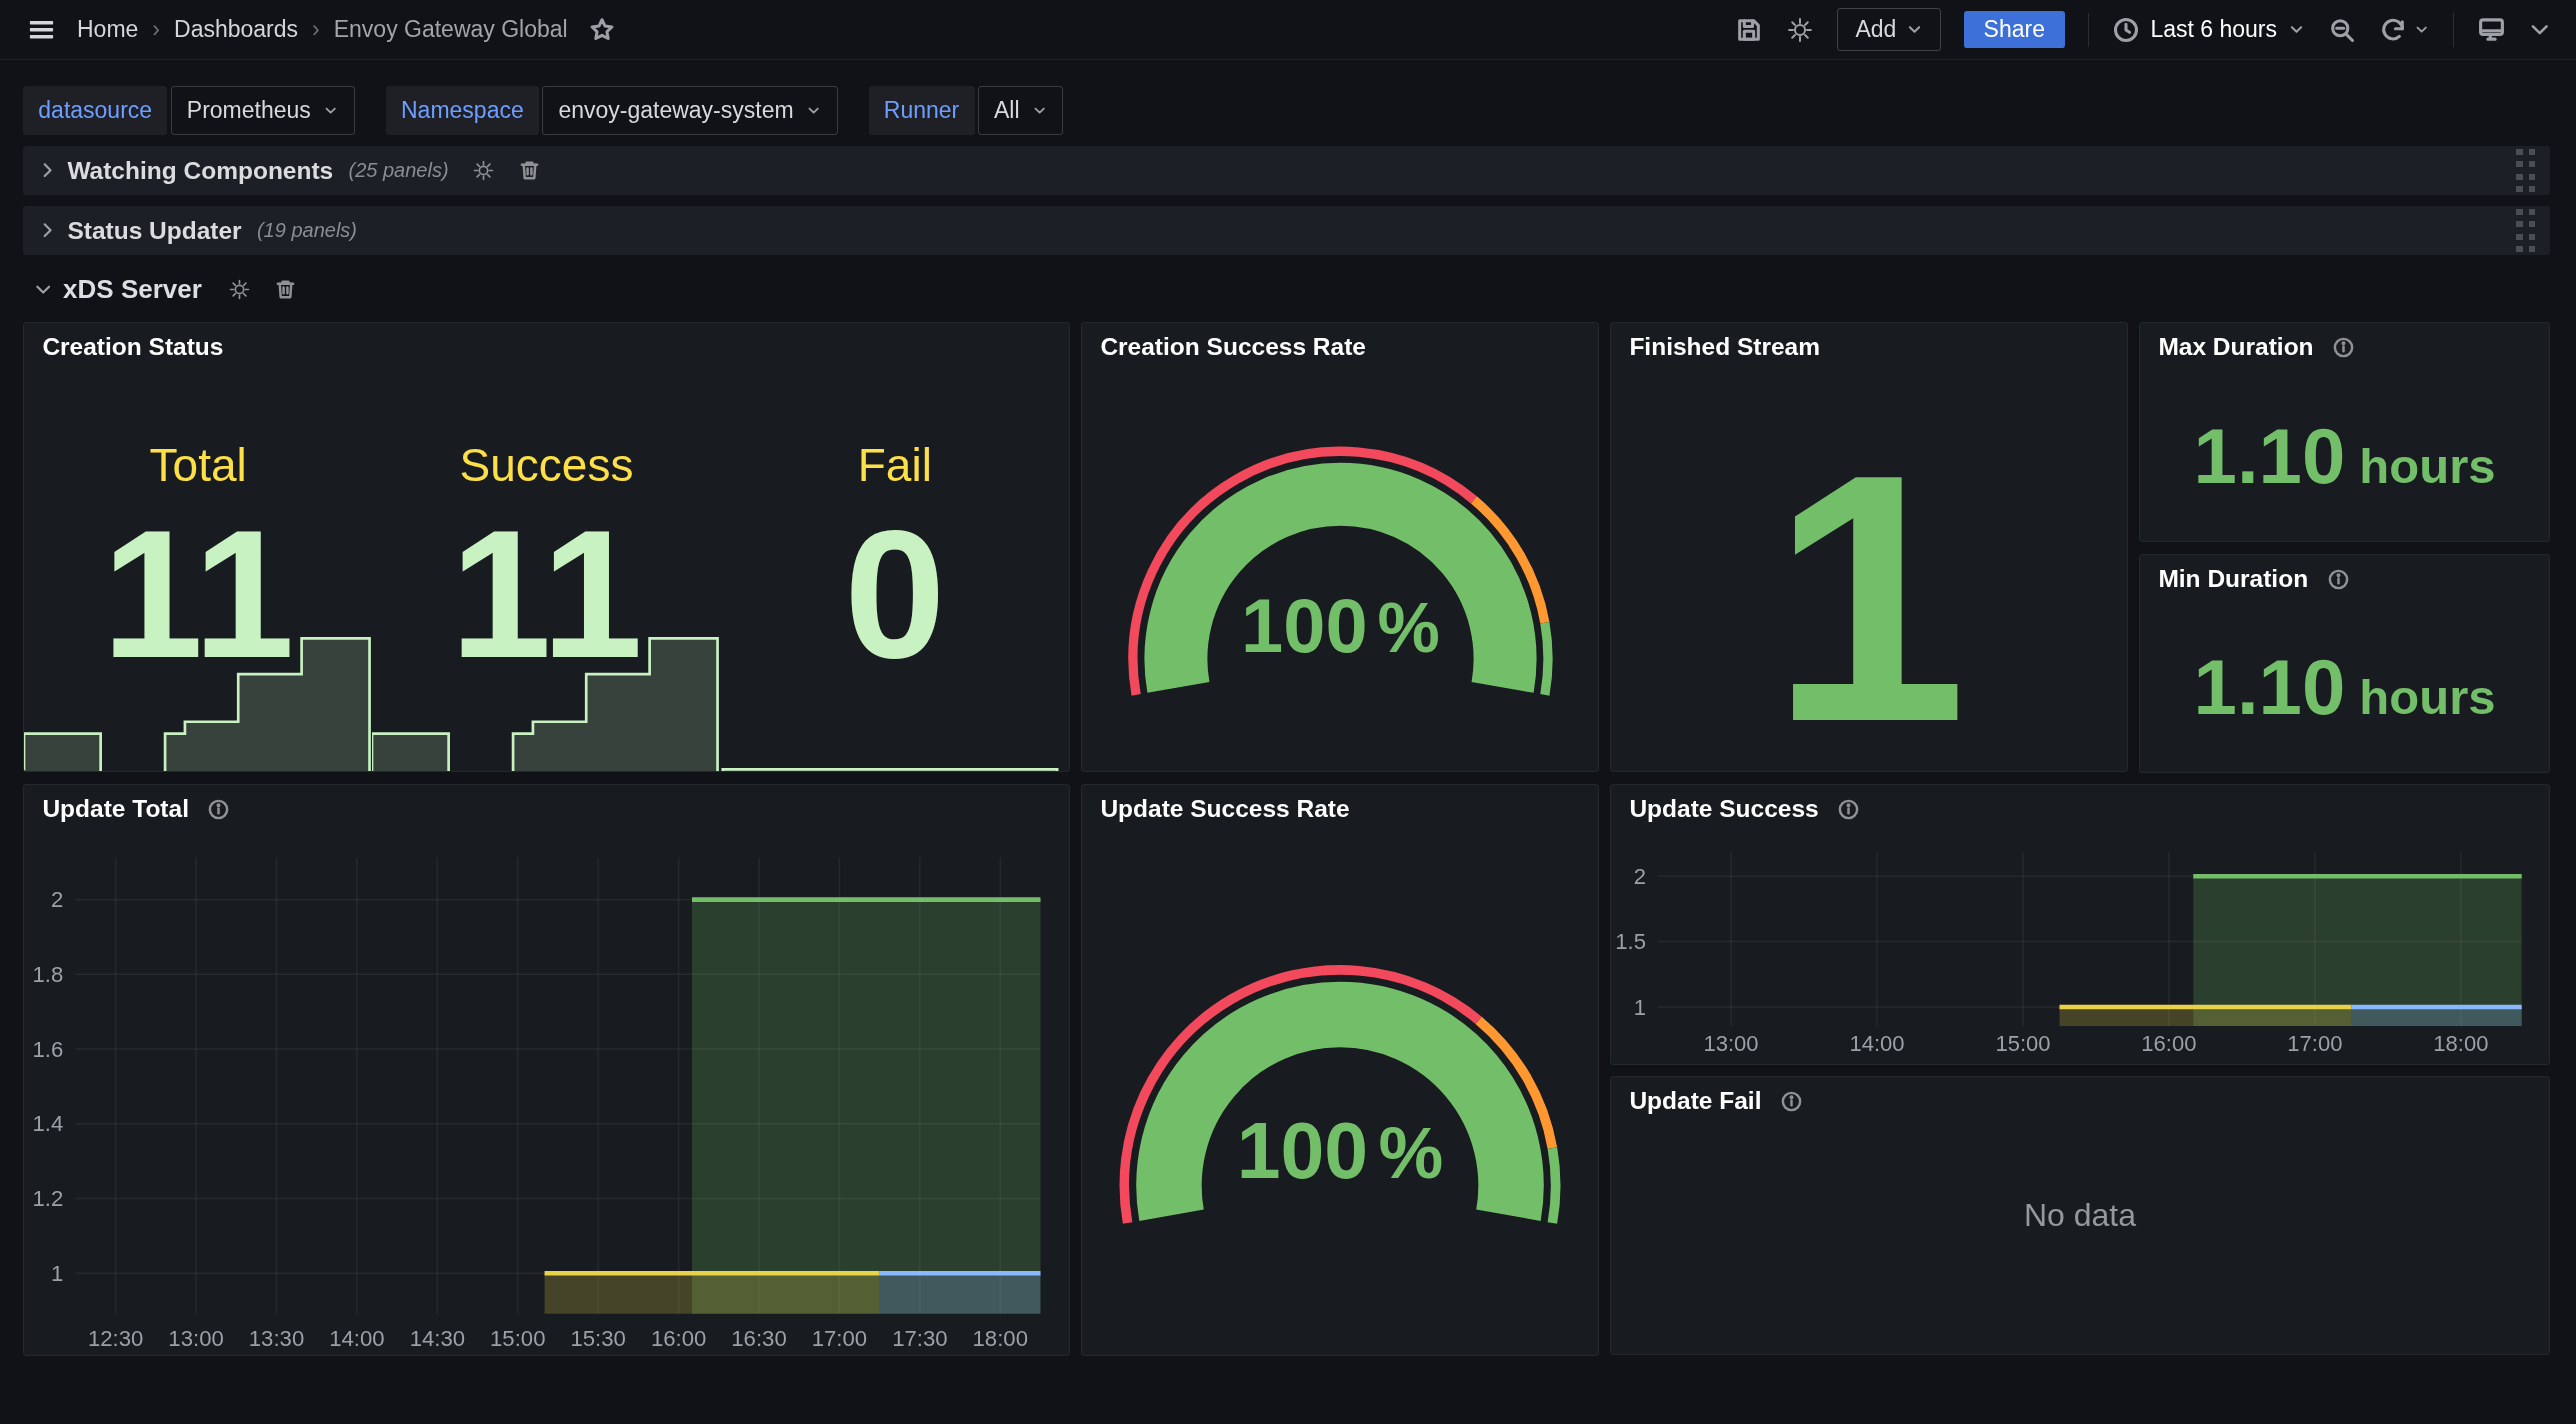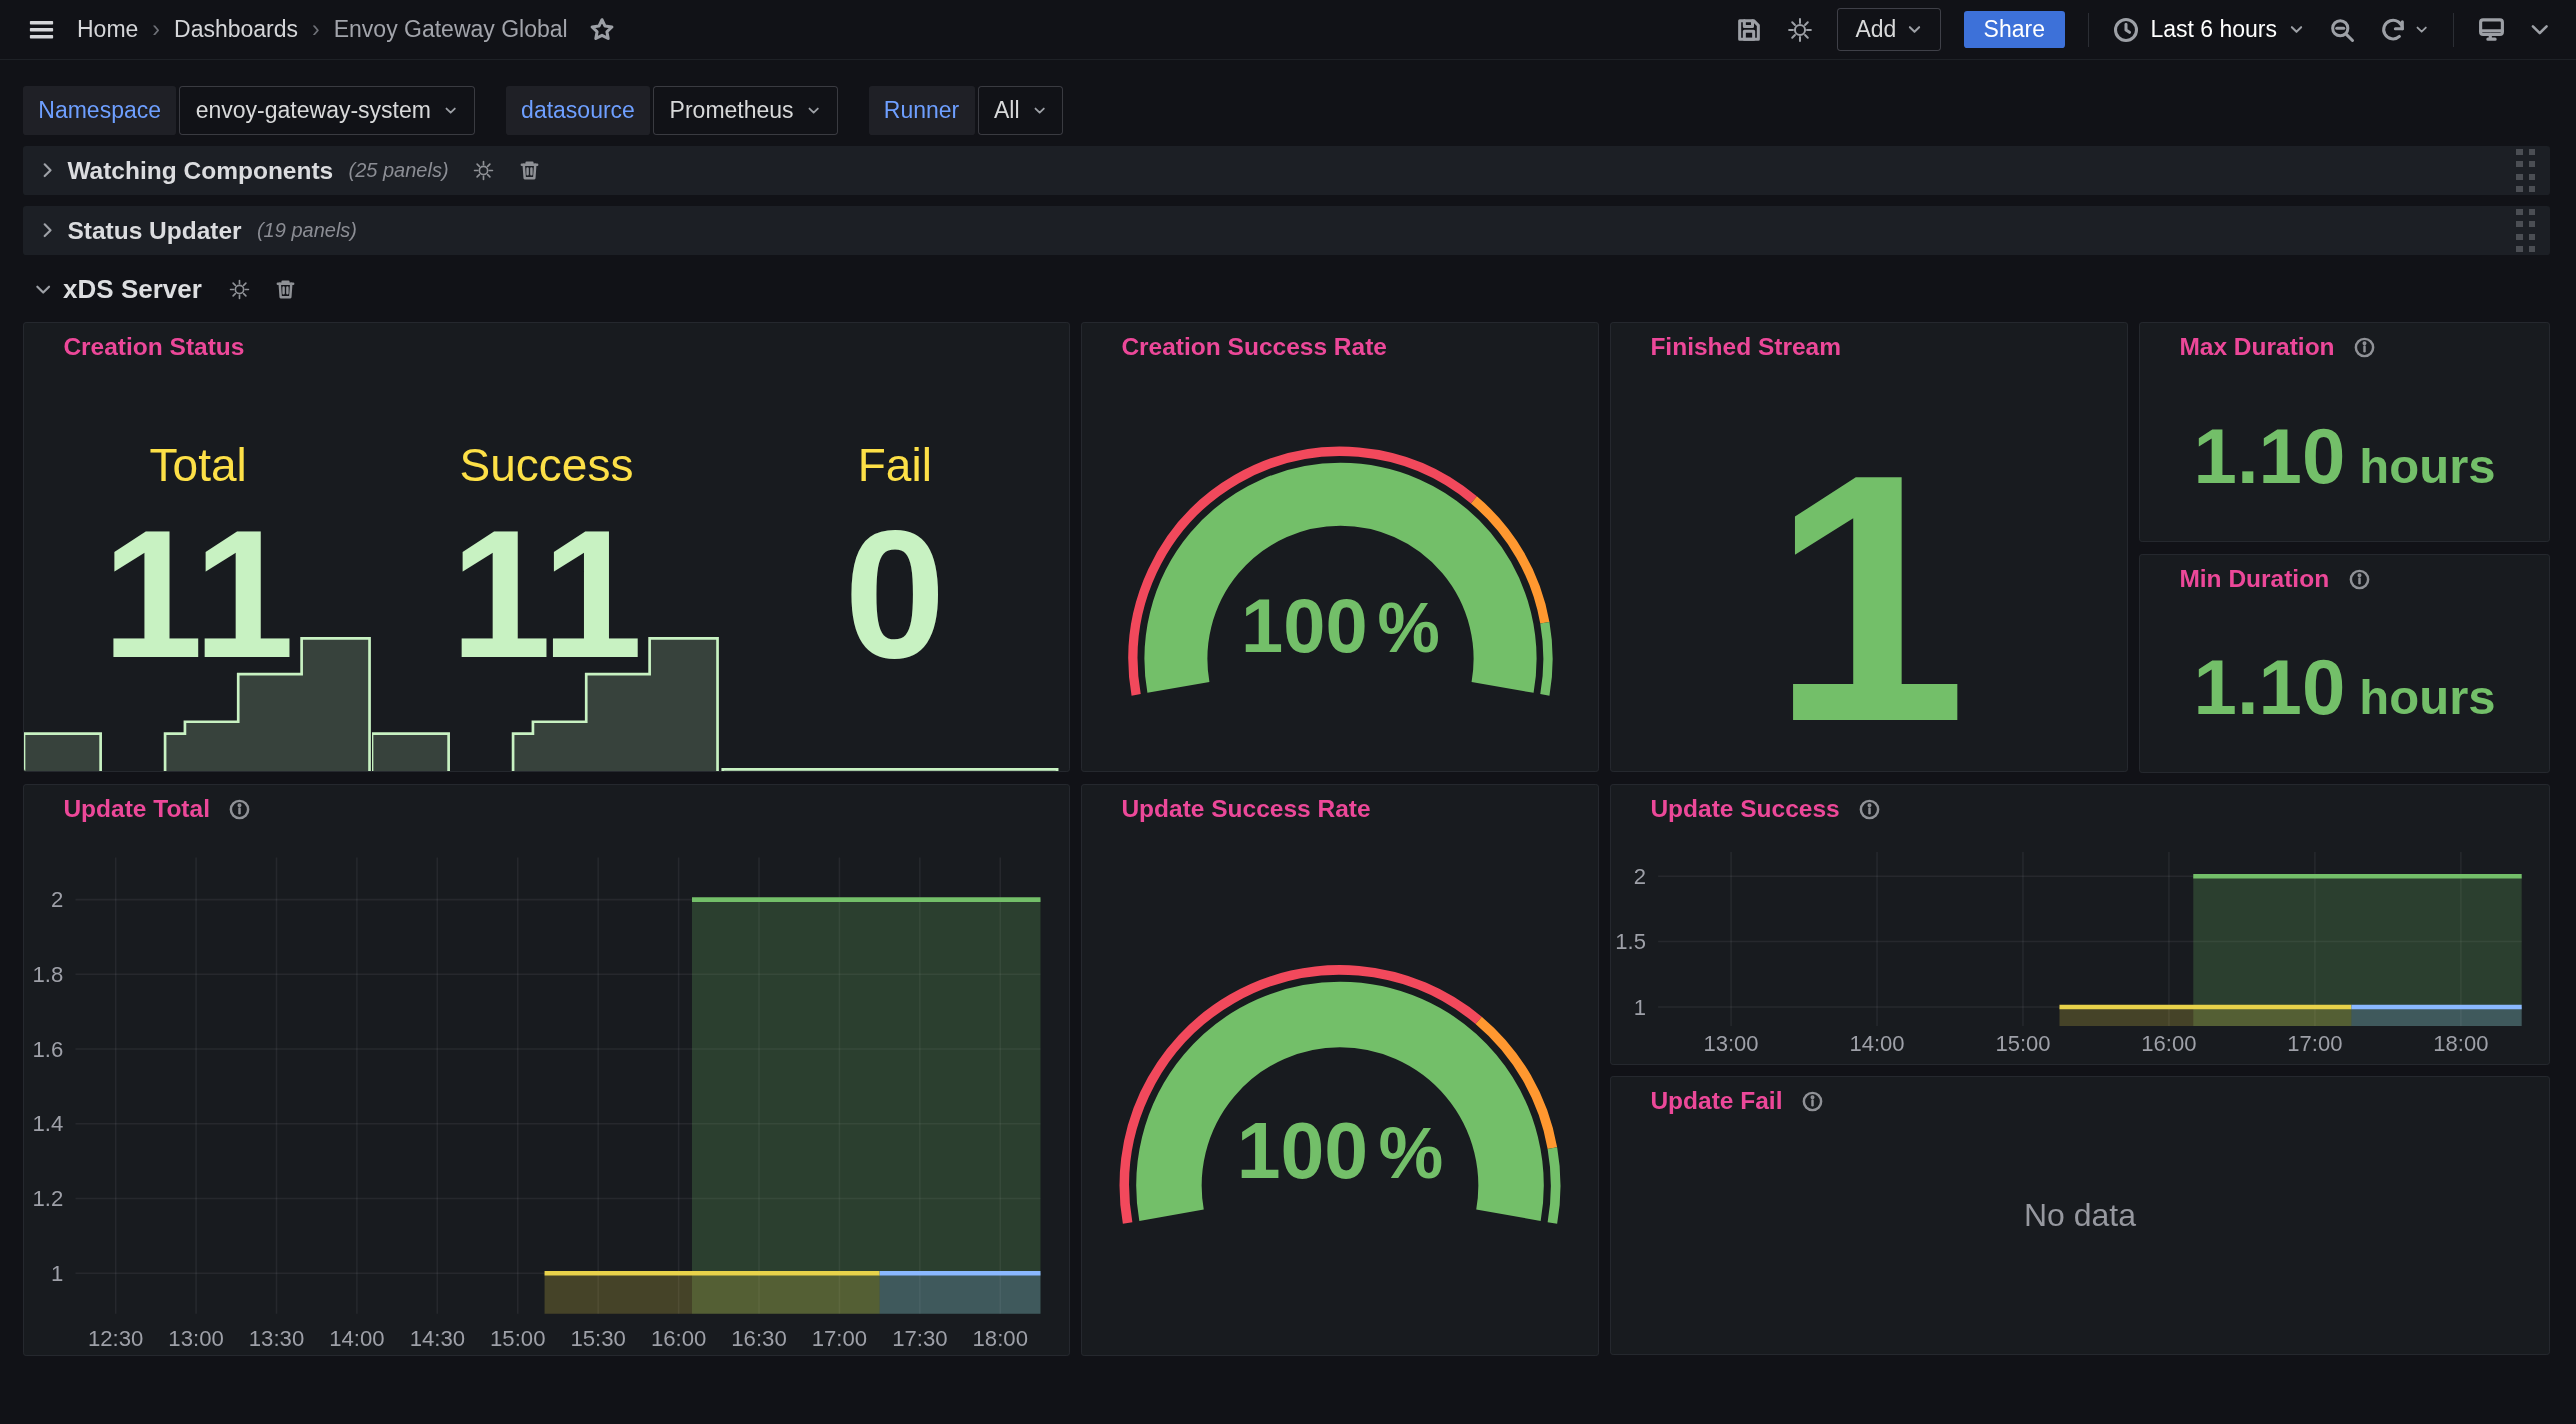--- a/index.html
+++ b/index.html
@@ -73,21 +73,21 @@
 
   
   .panel {
     position:absolute; background:#181B1F;
     border:0.8px solid #25282E; border-radius:3.1px; overflow:hidden;
   }
   .panel-header {
     height:48px; display:flex; align-items:center; gap:18.4px;
     padding:0 18.4px; position:relative; z-index:3;
   }
-  .panel-title { font-size:24.5px; font-weight:600; color:#ec4899; cursor:pointer;margin-left:21px; }
+  .panel-title { font-size:24.5px; font-weight:600; color:#ffffff; cursor:pointer; }
 
   
   .stats-wrap { position:absolute; top:48px; left:0; right:0; bottom:0; display:flex; }
   .stat-cell { flex:1; position:relative; display:flex; flex-direction:column; align-items:center; }
   .stat-label { margin-top:67px; font-size:46px; color:#fde047; z-index:2; }
   .stat-value { margin-top:10.7px; font-size:182px; font-weight:700; line-height:1; color:#C8F2C2; z-index:2; }
   .stat-spark { position:absolute; left:0; bottom:0; width:100%; height:135px; z-index:1; }
 
   
   .gauge-wrap { position:absolute; top:48px; left:0; right:0; bottom:0; display:flex; align-items:center; justify-content:center; }
@@ -200,32 +200,32 @@
     <span class="icon-btn">
       <svg width="21.5" height="21.5" viewBox="0 0 22 22" class="ic">
           <path d="M4 7.5l7 7 7-7"></path>
         </svg>
     </span>
   </div>
 </div>
 
 <div class="variables">
   <div class="var-group">
+    <span class="var-label">datasource</span>
+    <span class="var-value">
+      <span>Prometheus</span>
+      <svg width="15.3" height="15.3" viewBox="0 0 22 22" class="ic">
+          <path d="M5 8l6 6 6-6"></path>
+        </svg>
+    </span>
+  </div>
+  <div class="var-group">
     <span class="var-label">Namespace</span>
     <span class="var-value">
       <span>envoy-gateway-system</span>
-      <svg width="15.3" height="15.3" viewBox="0 0 22 22" class="ic">
-          <path d="M5 8l6 6 6-6"></path>
-        </svg>
-    </span>
-  </div>
-  <div class="var-group">
-    <span class="var-label">datasource</span>
-    <span class="var-value">
-      <span>Prometheus</span>
       <svg width="15.3" height="15.3" viewBox="0 0 22 22" class="ic">
           <path d="M5 8l6 6 6-6"></path>
         </svg>
     </span>
   </div>
   <div class="var-group">
     <span class="var-label">Runner</span>
     <span class="var-value">
       <span>All</span>
       <svg width="15.3" height="15.3" viewBox="0 0 22 22" class="ic">

